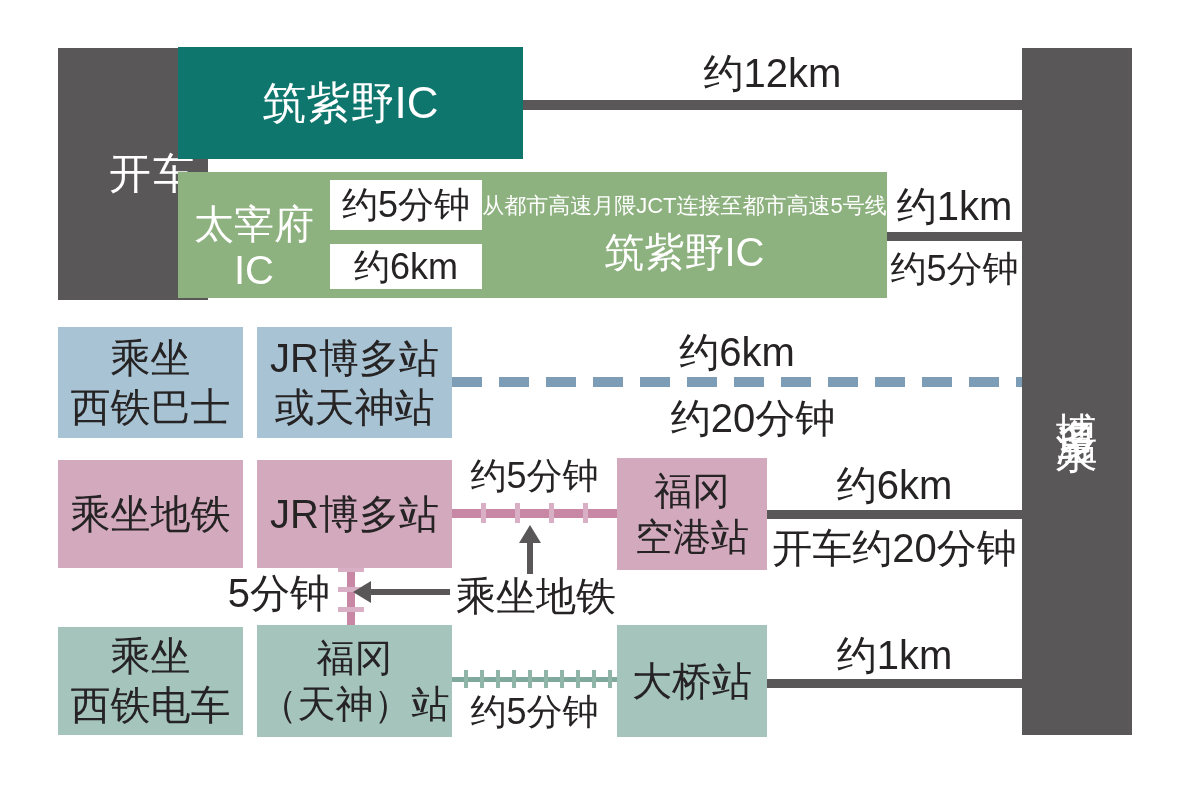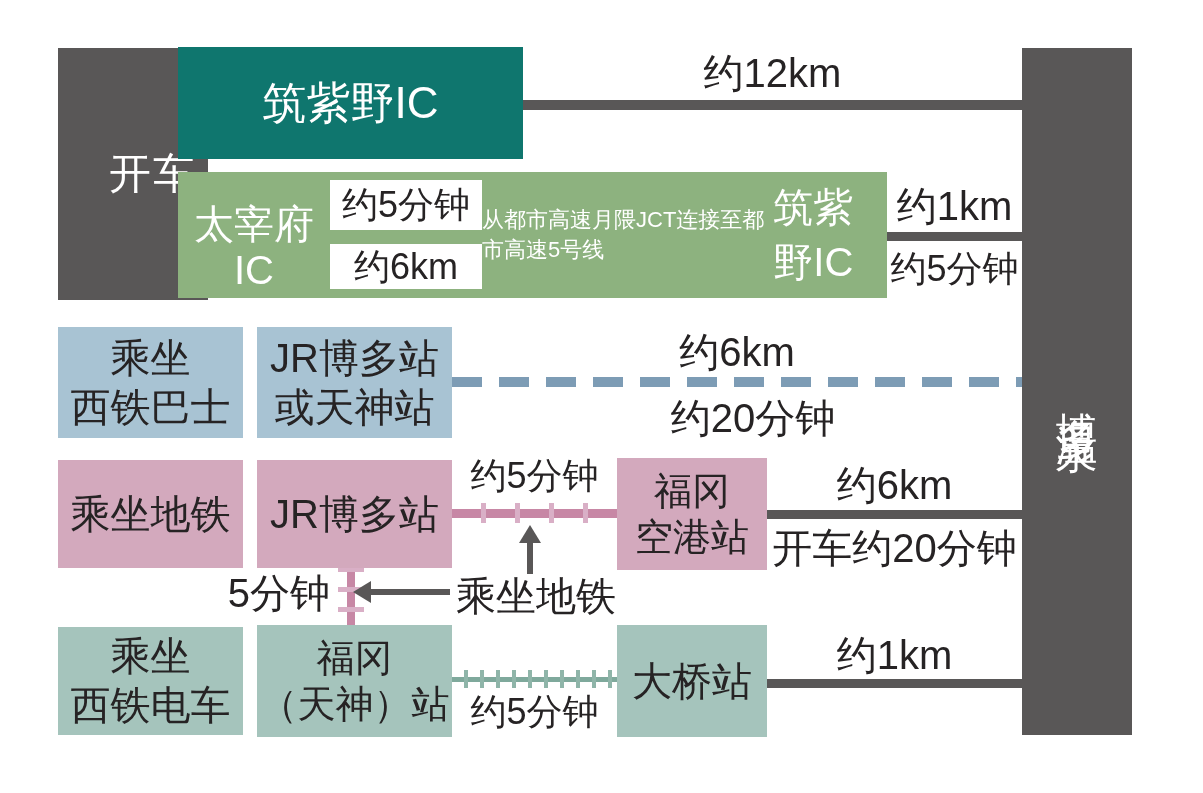--- a/index.html
+++ b/index.html
@@ -27,21 +27,21 @@
   #chikushino{left:178px;top:47px;width:345px;height:112px;font-size:44px;}
   #r1-line{left:523px;top:100px;width:499px;height:10px;}
   #r1-lbl{left:523px;top:50px;width:499px;height:46px;font-size:40px;gap:30px;}
 
   
   #r2-band{left:178px;top:172px;width:709px;height:126px;background:#8db27f;position:absolute;}
   #dazaifu{left:0;top:0;width:152px;height:150px;font-size:40px;color:#fff;position:absolute;
            display:flex;align-items:center;justify-content:center;text-align:center;white-space:pre-line;line-height:1.15;}
   #r2-t1{left:152px;top:8px;width:152px;height:50px;background:#fff;font-size:36px;}
   #r2-d1{left:152px;top:72px;width:152px;height:45px;background:#fff;font-size:36px;}
-  #nodame{left:304px;top:0;width:405px;height:126px;position:absolute;display:flex;flex-direction:row;
+  #nodame{left:304px;top:0;width:405px;height:126px;position:absolute;display:flex;flex-direction:column;
           align-items:center;justify-content:center;gap:4px;color:#fff;}
   #nodame .note{font-size:22px;}
   #nodame .name{font-size:40px;}
   #r2-d2{left:887px;top:182px;width:135px;height:48px;font-size:40px;}
   #r2-line{left:887px;top:232px;width:135px;height:9px;}
   #r2-t2{left:887px;top:246px;width:135px;height:46px;font-size:36px;}
 
   
   #bus-mode{left:58px;top:327px;width:185px;height:111px;font-size:40px;}
   #bus-station{left:257px;top:327px;width:195px;height:111px;font-size:40px;}

